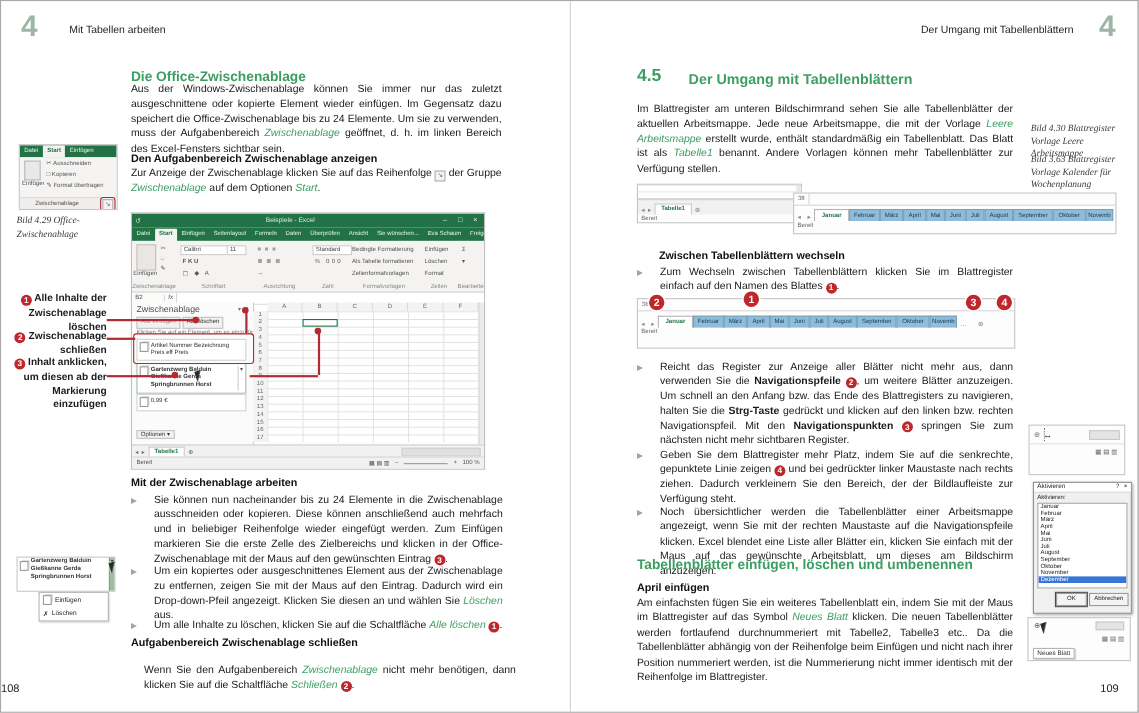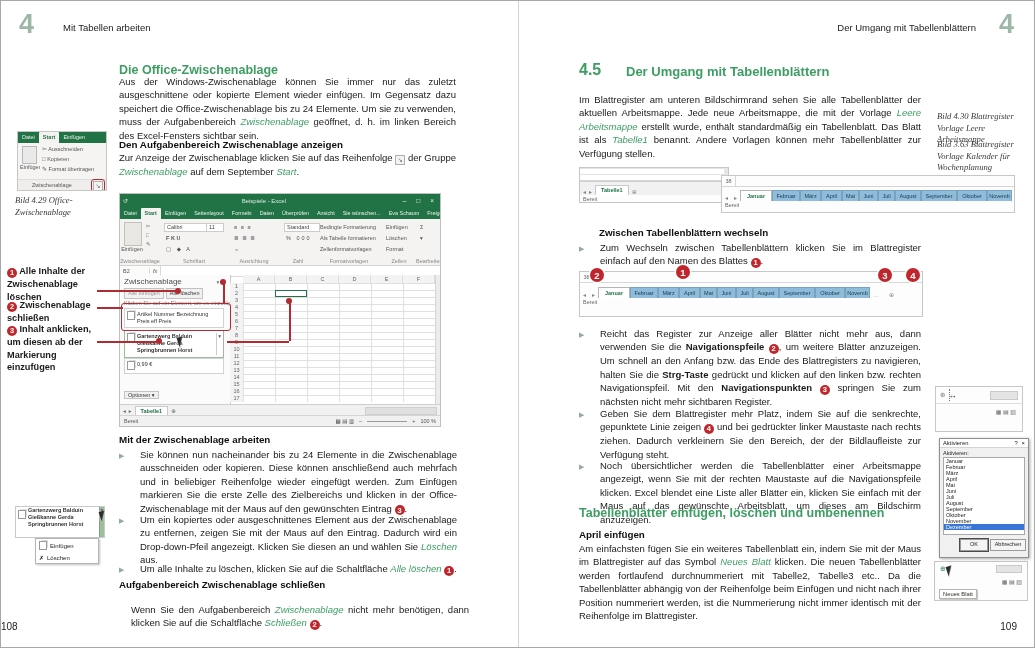--- a/index.html
+++ b/index.html
@@ -11,21 +11,21 @@
   
   .chapnum{font-size:27px;font-weight:bold;color:#9db6a7}
   .runhead{font-size:9.5px;color:#222}
   .gh1{color:#3d9e63;font-weight:bold;font-size:12.5px}
   .gsec{color:#3d9e63;font-weight:bold;font-size:16px}
   .bh{font-weight:bold;font-size:9.8px;color:#101010}
   .jtxt{font-size:9.5px;line-height:13.4px;text-align:justify;color:#191919}
   .em{color:#3d9e63;font-style:italic}
   .bold{font-weight:bold}
   .mcap{font-family:"Liberation Serif",serif;font-style:italic;font-size:8.6px;line-height:11.6px;color:#3a3a3a}
-  .callout{font-weight:bold;font-size:9.2px;line-height:12.6px;color:#1c1c1c}
+  .callout{font-weight:bold;font-size:9.2px;line-height:12.6px;text-align:right;color:#1c1c1c}
   .pagenum{font-size:10px;color:#222}
   .bullet{display:flex}
   .tri{color:#93ac9d;font-size:7px;line-height:13px;flex:0 0 21px;padding-top:1px}
 
   
   .co{display:inline-flex;align-items:center;justify-content:center;width:10px;height:10px;border-radius:50%;
       background:#c0272d;color:#fff;font-size:7.5px;font-weight:bold;vertical-align:-1px}
   .cobig{position:absolute;width:14px;height:14px;border-radius:50%;background:#c0272d;color:#fff;font-weight:bold;
       font-size:9.5px;display:flex;align-items:center;justify-content:center;box-shadow:0 0 0 1.5px #fff;z-index:6}
 
@@ -117,21 +117,21 @@
   <div>
     <div class="abs chapnum" style="left:18px;top:8px">4</div>
     <div class="abs runhead" style="left:62px;top:21px">Mit Tabellen arbeiten</div>
 
     <div class="abs gh1" style="left:118px;top:62px">Die Office-Zwischenablage</div>
 
     <p class="abs jtxt" style="left:118px;top:74px;width:337px;margin:0"><span>Aus der Windows-Zwischenablage können Sie immer nur das zuletzt ausgeschnittene oder kopierte Element wieder einfügen. Im Gegensatz dazu speichert die Office-Zwischenablage bis zu 24 Elemente. Um sie zu verwenden, muss der Aufgabenbereich </span><span class="em">Zwischenablage</span><span> geöffnet, d. h. im linken Bereich des Excel-Fensters sichtbar sein.</span></p>
 
     <div class="abs bh" style="left:118px;top:138px">Den Aufgabenbereich Zwischenablage anzeigen</div>
 
-    <p class="abs jtxt" style="left:118px;top:150px;width:337px;margin:0"><span>Zur Anzeige der Zwischenablage klicken Sie auf das Reihenfolge </span><span class="launcher">↘</span><span> der Gruppe </span><span class="em">Zwischenablage</span><span> auf dem September </span><span class="em">Start</span><span>.</span></p>
+    <p class="abs jtxt" style="left:118px;top:150px;width:337px;margin:0"><span>Zur Anzeige der Zwischenablage klicken Sie auf das Reihenfolge </span><span class="launcher">↘</span><span> der Gruppe </span><span class="em">Zwischenablage</span><span> auf dem Optionen </span><span class="em">Start</span><span>.</span></p>
 
     <div class="fig" style="left:16px;top:130px;width:88px;height:58px">
       <div class="etabs xgreen" style="height:11px">
           <span class="et" style="font-size:5.5px">Datei</span>
           <span class="et" style="font-size:5.5px">Start</span>
           <span class="et" style="font-size:5.5px">Einfügen</span>
         </div>
       <div style="position:relative;height:36px;background:#f5f4f3">
         <div class="abs" style="left:4px;top:3px;width:13px;height:16px;border:1px solid #b9b9b9;background:#e9e9e9"></div>
         <div class="abs rlbl" style="left:2px;top:21px;width:20px;text-align:center">Einfügen</div>

